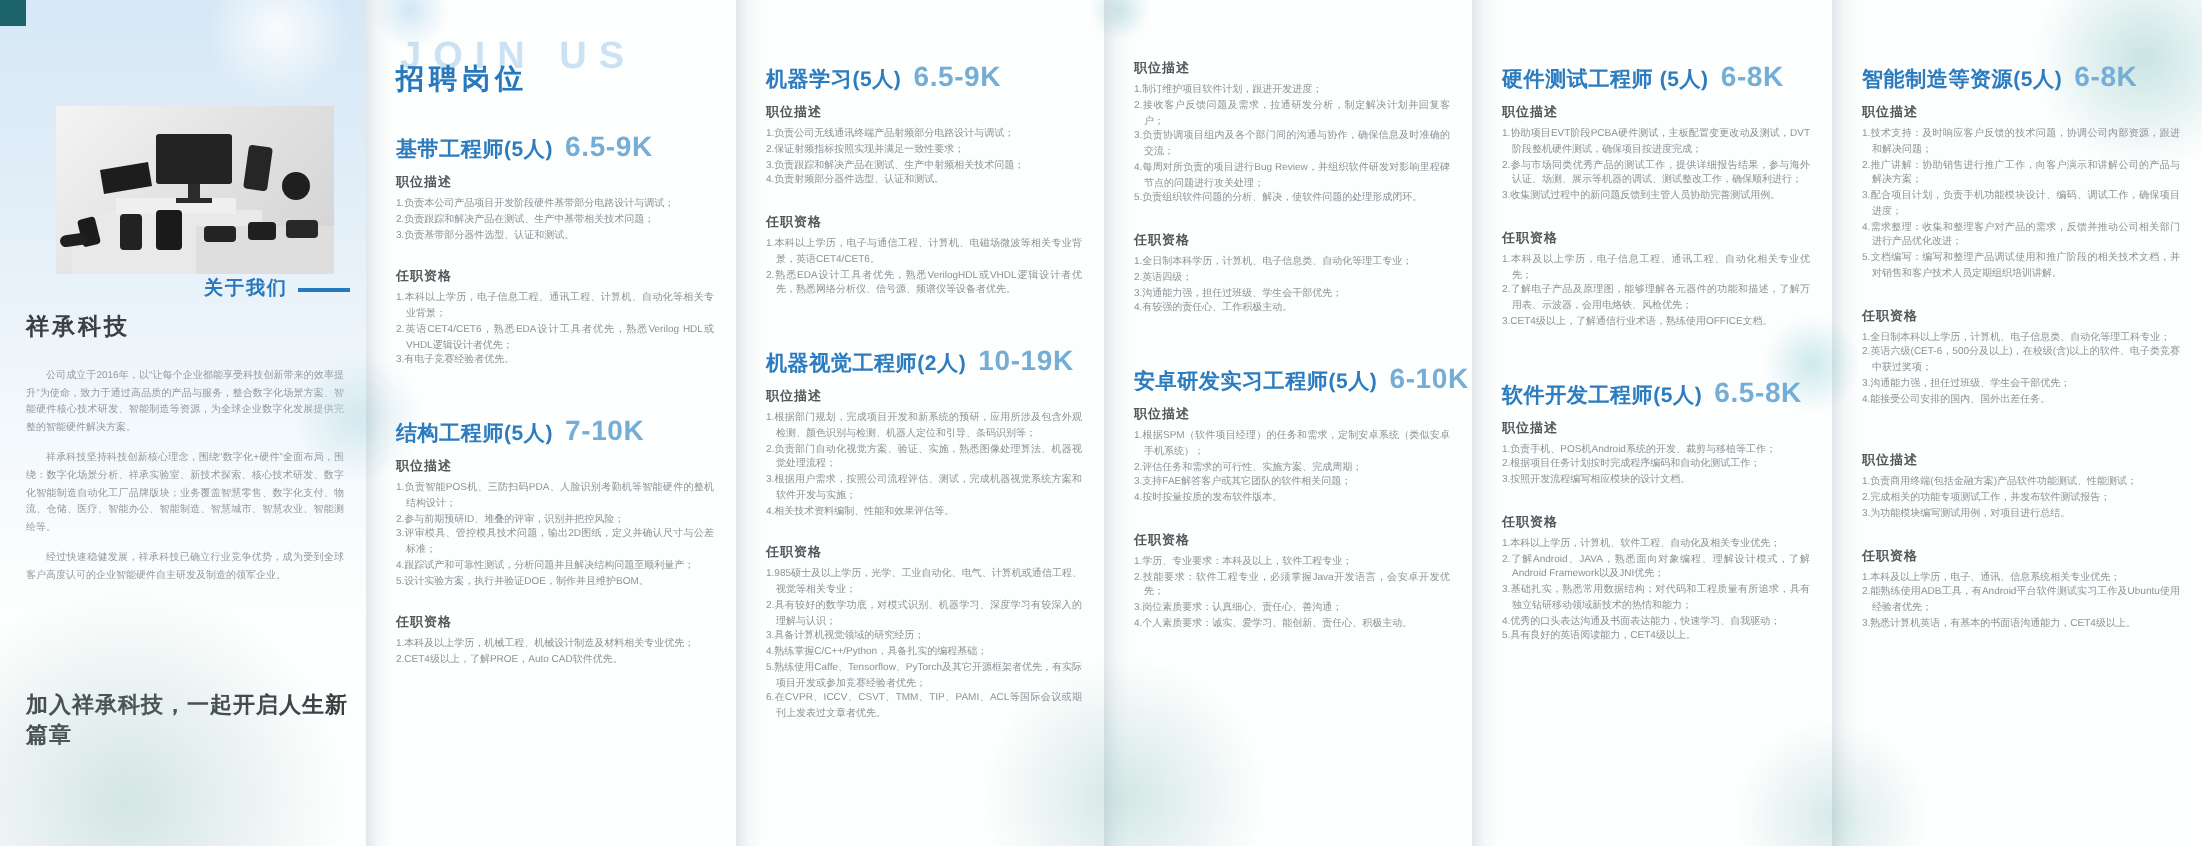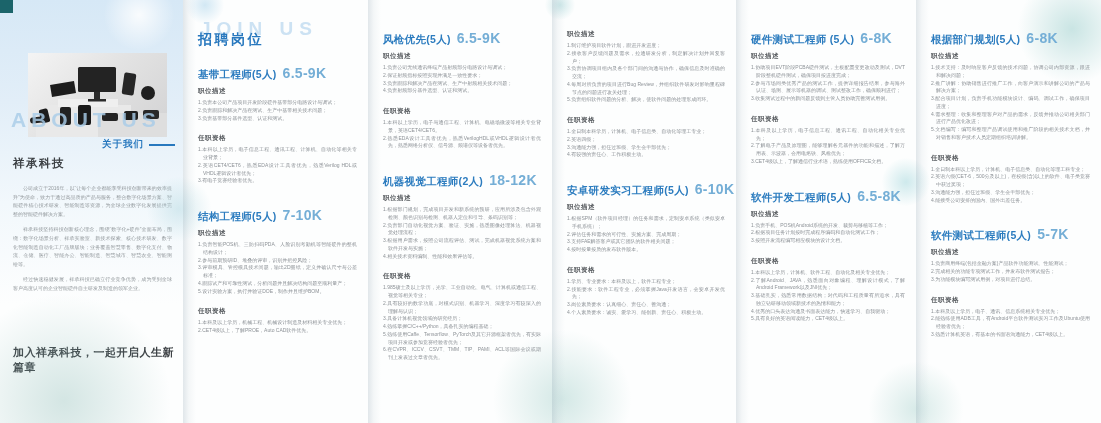--- a/index.html
+++ b/index.html
@@ -91,21 +91,20 @@
         <rect x="32" y="54" width="11" height="18" rx="2" fill="#222222"></rect>
         <rect x="50" y="52" width="13" height="20" rx="2" fill="#1a1a1a"></rect>
         <rect x="74" y="60" width="16" height="8" rx="2" fill="#242424"></rect>
         <rect x="96" y="58" width="14" height="9" rx="2" fill="#1f1f1f"></rect>
         <rect x="115" y="57" width="16" height="9" rx="2" fill="#282828"></rect>
 
         <rect x="2" y="64" width="14" height="6" rx="3" fill="#202020" transform="rotate(-8 9 67)"></rect>
       </svg>
     </div>
 
-    <div class="about-watermark">ABOUT US</div>
 
     <div class="about-label-row">
       <span class="about-label">关于我们</span>
       <span class="about-dash"></span>
     </div>
 
     <div class="company-name">祥承科技</div>
 
     <div class="about-paras">
       <p>公司成立于2016年，以“让每个企业都能享受科技创新带来的效率提升”为使命，致力于通过高品质的产品与服务，整合数字化场景方案、智能硬件核心技术研发、智能制造等资源，为全球企业数字化发展提供完整的智能硬件解决方案。</p>
@@ -165,42 +164,42 @@
             <li>1.本科及以上学历，机械工程、机械设计制造及材料相关专业优先；</li>
             <li>2.CET4级以上，了解PROE，Auto CAD软件优先。</li>
           </ul>
     </div>
   </section>
     </div>
 
   <div class="panel p-jobs p-jobs2">
       <section class="job">
     <h3 class="job-title">
-      <span class="jt">风枪优先(5人)</span><span class="salary">6.5-9K</span>
+      <span class="jt">机器学习(5人)</span><span class="salary">6.5-9K</span>
     </h3>
     <div class="block">
       <h4>职位描述</h4>
       <ul>
             <li>1.负责公司无线通讯终端产品射频部分电路设计与调试；</li>
             <li>2.保证射频指标按照实现并满足一致性要求；</li>
             <li>3.负责跟踪和解决产品在测试、生产中射频相关技术问题；</li>
             <li>4.负责射频部分器件选型、认证和测试。</li>
           </ul>
     </div>
     <div class="block">
       <h4>任职资格</h4>
       <ul>
             <li>1.本科以上学历，电子与通信工程、计算机、电磁场微波等相关专业背景，英语CET4/CET6。</li>
             <li>2.熟悉EDA设计工具者优先，熟悉VerilogHDL或VHDL逻辑设计者优先，熟悉网络分析仪、信号源、频谱仪等设备者优先。</li>
           </ul>
     </div>
   </section>
       <section class="job">
     <h3 class="job-title">
-      <span class="jt">机器视觉工程师(2人)</span><span class="salary">18-12K</span>
+      <span class="jt">机器视觉工程师(2人)</span><span class="salary">10-19K</span>
     </h3>
     <div class="block">
       <h4>职位描述</h4>
       <ul>
             <li>1.根据部门规划，完成项目开发和新系统的预研，应用所涉及包含外观检测、颜色识别与检测、机器人定位和引导、条码识别等；</li>
             <li>2.负责部门自动化视觉方案、验证、实施，熟悉图像处理算法、机器视觉处理流程；</li>
             <li>3.根据用户需求，按照公司流程评估、测试，完成机器视觉系统方案和软件开发与实施；</li>
             <li>4.相关技术资料编制、性能和效果评估等。</li>
           </ul>
     </div>
@@ -308,21 +307,21 @@
             <li>4.优秀的口头表达沟通及书面表达能力，快速学习、自我驱动；</li>
             <li>5.具有良好的英语阅读能力，CET4级以上。</li>
           </ul>
     </div>
   </section>
     </div>
 
   <div class="panel p-jobs p-jobs5">
       <section class="job">
     <h3 class="job-title">
-      <span class="jt">根据部门规划(5人)</span><span class="salary">6-8K</span>
+      <span class="jt">智能制造等资源(5人)</span><span class="salary">6-8K</span>
     </h3>
     <div class="block">
       <h4>职位描述</h4>
       <ul>
             <li>1.技术支持：及时响应客户反馈的技术问题，协调公司内部资源，跟进和解决问题；</li>
             <li>2.推广讲解：协助销售进行推广工作，向客户演示和讲解公司的产品与解决方案；</li>
             <li>3.配合项目计划，负责手机功能模块设计、编码、调试工作，确保项目进度；</li>
             <li>4.需求整理：收集和整理客户对产品的需求，反馈并推动公司相关部门进行产品优化改进；</li>
             <li>5.文档编写：编写和整理产品调试使用和推广阶段的相关技术文档，并对销售和客户技术人员定期组织培训讲解。</li>
           </ul>
@@ -331,23 +330,20 @@
       <h4>任职资格</h4>
       <ul>
             <li>1.全日制本科以上学历，计算机、电子信息类、自动化等理工科专业；</li>
             <li>2.英语六级(CET-6，500分及以上)，在校级(含)以上的软件、电子类竞赛中获过奖项；</li>
             <li>3.沟通能力强，担任过班级、学生会干部优先；</li>
             <li>4.能接受公司安排的国内、国外出差任务。</li>
           </ul>
     </div>
   </section>
       <section class="job">
-    <h3 class="job-title">
-      <span class="jt">软件测试工程师(5人)</span><span class="salary">5-7K</span>
-    </h3>
     <div class="block">
       <h4>职位描述</h4>
       <ul>
             <li>1.负责商用终端(包括金融方案)产品软件功能测试、性能测试；</li>
             <li>2.完成相关的功能专项测试工作，并发布软件测试报告；</li>
             <li>3.为功能模块编写测试用例，对项目进行总结。</li>
           </ul>
     </div>
     <div class="block">
       <h4>任职资格</h4>

